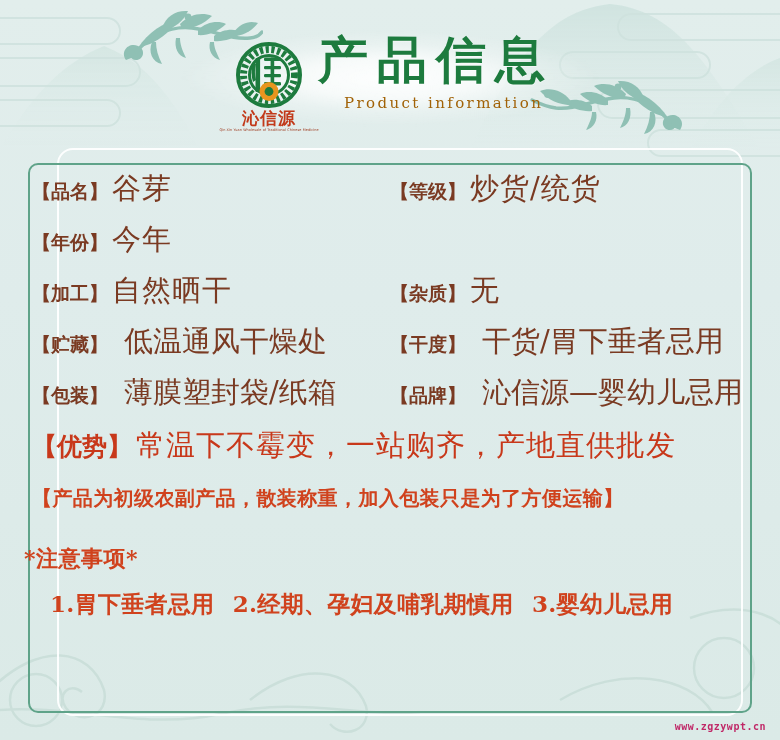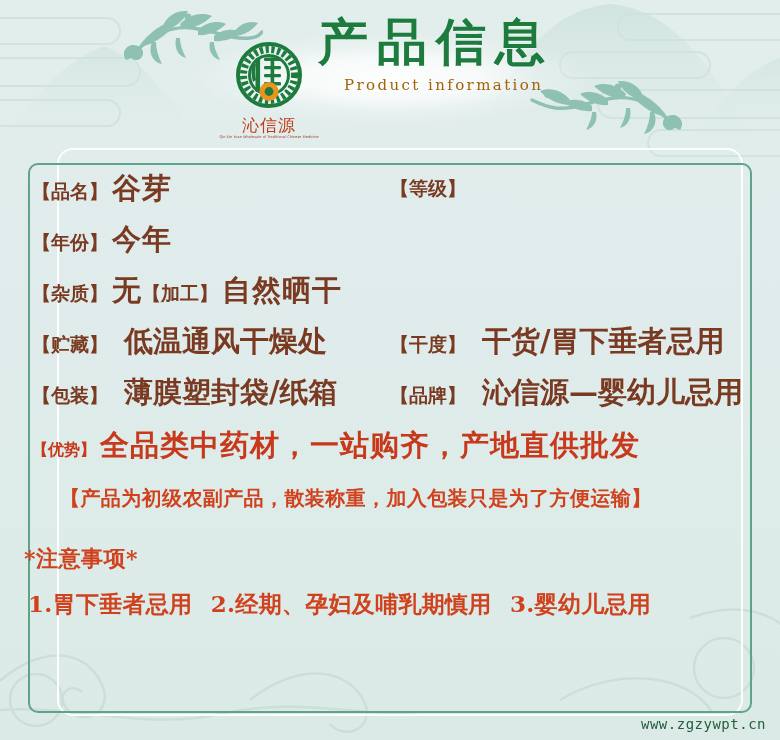--- a/index.html
+++ b/index.html
@@ -43,33 +43,33 @@
   .vine-right { left:528px; top:78px; width:160px; height:72px; }
 
   .logo {
     position:absolute; left:225px; top:42px;
     width:88px; height:90px;
     display:flex; flex-direction:column; align-items:center;
   }
   .logo-mark { width:66px; height:66px; position:relative; }
   .logo-word {
     font-family:"DejaVu Serif", serif;
-    font-size:17px; font-weight:normal;
+    font-size:17px; font-weight:bold;
     color:#c23a1a; line-height:1;
-    letter-spacing:1px; margin-top:9px;
+    letter-spacing:1px; margin-top:2px;
     white-space:nowrap;
   }
   .logo-sub {
     font-family:"DejaVu Sans", sans-serif;
     font-size:3.4px; color:#9e3b20; line-height:1;
     margin-top:2px; letter-spacing:.1px; white-space:nowrap;
     transform:scaleY(1.05);
   }
 
-  .title-block { position:absolute; left:318px; top:16px; }
+  .title-block { position:absolute; left:318px; top:34px; }
   .title-cn {
     font-family:"DejaVu Serif", serif;
     font-size:50px; font-weight:bold;
     color:#1d7b3e; letter-spacing:9px;
     line-height:1.05; white-space:nowrap;
     text-shadow:0 1px 0 rgba(255,255,255,.45);
   }
   .title-en {
     font-family:"DejaVu Serif", serif;
     font-size:15px; color:#a16207;
@@ -107,68 +107,68 @@
   .cell-right { flex:none; }
 
   .lbl {
     font-family:"DejaVu Serif", serif;
     font-size:19px; font-weight:bold;
     color:#7a3a22; letter-spacing:0px;
     white-space:nowrap;
   }
   .val {
     font-family:"DejaVu Serif", serif;
-    font-size:29px; font-weight:bold;
+    font-size:29px; font-weight:normal;
     color:#7a3a22; letter-spacing:1px;
     margin-left:4px; white-space:nowrap;
   }
   .val-tight { letter-spacing:0px;margin-left:16px; }
 
   
   .row-advantage { height:56px; }
-  .row-advantage .lbl { color:#c8381a; font-size:16px; }
+  .row-advantage .lbl { color:#c8381a; font-size:25px; }
   .row-advantage .val { color:#c8381a; font-size:29px; letter-spacing:1px; }
 
   .row-note {
     height:48px;
     display:flex; align-items:center;
-    padding-left:60px;
+    padding-left:32px;
   }
   .note-text {
     font-family:"DejaVu Serif", serif;
     font-size:20px; font-weight:bold;
     color:#d0421d; letter-spacing:.4px; white-space:nowrap;
   }
 
   .caution-head {
     height:56px; display:flex; align-items:flex-end;
     padding-left:24px; padding-bottom:4px;
   }
   .caution-head-text {
     font-family:"DejaVu Serif", serif;
     font-size:22px; font-weight:bold;
     color:#d0421d; letter-spacing:.5px; white-space:nowrap;
   }
   .caution-list {
     height:52px; display:flex; align-items:center;
-    padding-left:28px;
+    padding-left:50px;
   }
   .caution-items {
     font-family:"DejaVu Serif", serif;
     font-size:23px; font-weight:bold;
     color:#d0421d; letter-spacing:.3px; white-space:nowrap;
   }
   .caution-items span { margin-right:10px; }
 
   
   .watermark {
     position:absolute; right:14px; bottom:8px;
     font-family:"DejaVu Sans Mono", monospace;
-    font-size:14px; font-weight:normal;
-    color:#14532d; letter-spacing:.5px;
+    font-size:10px; font-weight:bold;
+    color:#be185d; letter-spacing:.5px;
     opacity:.92; white-space:nowrap;
   }
 </style>
 </head>
 <body>
 
 <div id="page">
 
   <div class="bg-base"></div>
 
@@ -283,39 +283,40 @@
 
   <div class="content">
 
     <div class="spec-row">
       <div class="cell cell-left">
         <span class="lbl">【品名】</span>
         <span class="val">谷芽</span>
       </div>
       <div class="cell cell-right">
         <span class="lbl">【等级】</span>
+        <span class="val">炒货/统货</span>
       </div>
     </div>
 
     <div class="spec-row">
       <div class="cell cell-right">
         <span class="lbl">【年份】</span>
         <span class="val">今年</span>
       </div>
     </div>
 
     <div class="spec-row">
-      <div class="cell cell-right">
-        <span class="lbl">【杂质】</span>
-        <span class="val">无</span>
-      </div>
       <div class="cell cell-left">
         <span class="lbl">【加工】</span>
         <span class="val">自然晒干</span>
       </div>
+      <div class="cell cell-right">
+        <span class="lbl">【杂质】</span>
+        <span class="val">无</span>
+      </div>
     </div>
 
     <div class="spec-row">
       <div class="cell cell-left">
         <span class="lbl">【贮藏】</span>
         <span class="val val-tight">低温通风干燥处</span>
       </div>
       <div class="cell cell-right">
         <span class="lbl">【干度】</span>
         <span class="val val-tight">干货/胃下垂者忌用</span>
@@ -329,21 +330,21 @@
       </div>
       <div class="cell cell-right">
         <span class="lbl">【品牌】</span>
         <span class="val val-tight">沁信源—婴幼儿忌用</span>
       </div>
     </div>
 
     <div class="spec-row row-advantage">
       <div class="cell">
         <span class="lbl">【优势】</span>
-        <span class="val">全品类中药材，一站购齐，产地直供批发</span>
+        <span class="val">常温下不霉变，一站购齐，产地直供批发</span>
       </div>
     </div>
 
     <div class="row-note">
       <span class="note-text">【产品为初级农副产品，散装称重，加入包装只是为了方便运输】</span>
     </div>
 
     <div class="caution-head">
       <span class="caution-head-text">*注意事项*</span>
     </div>

